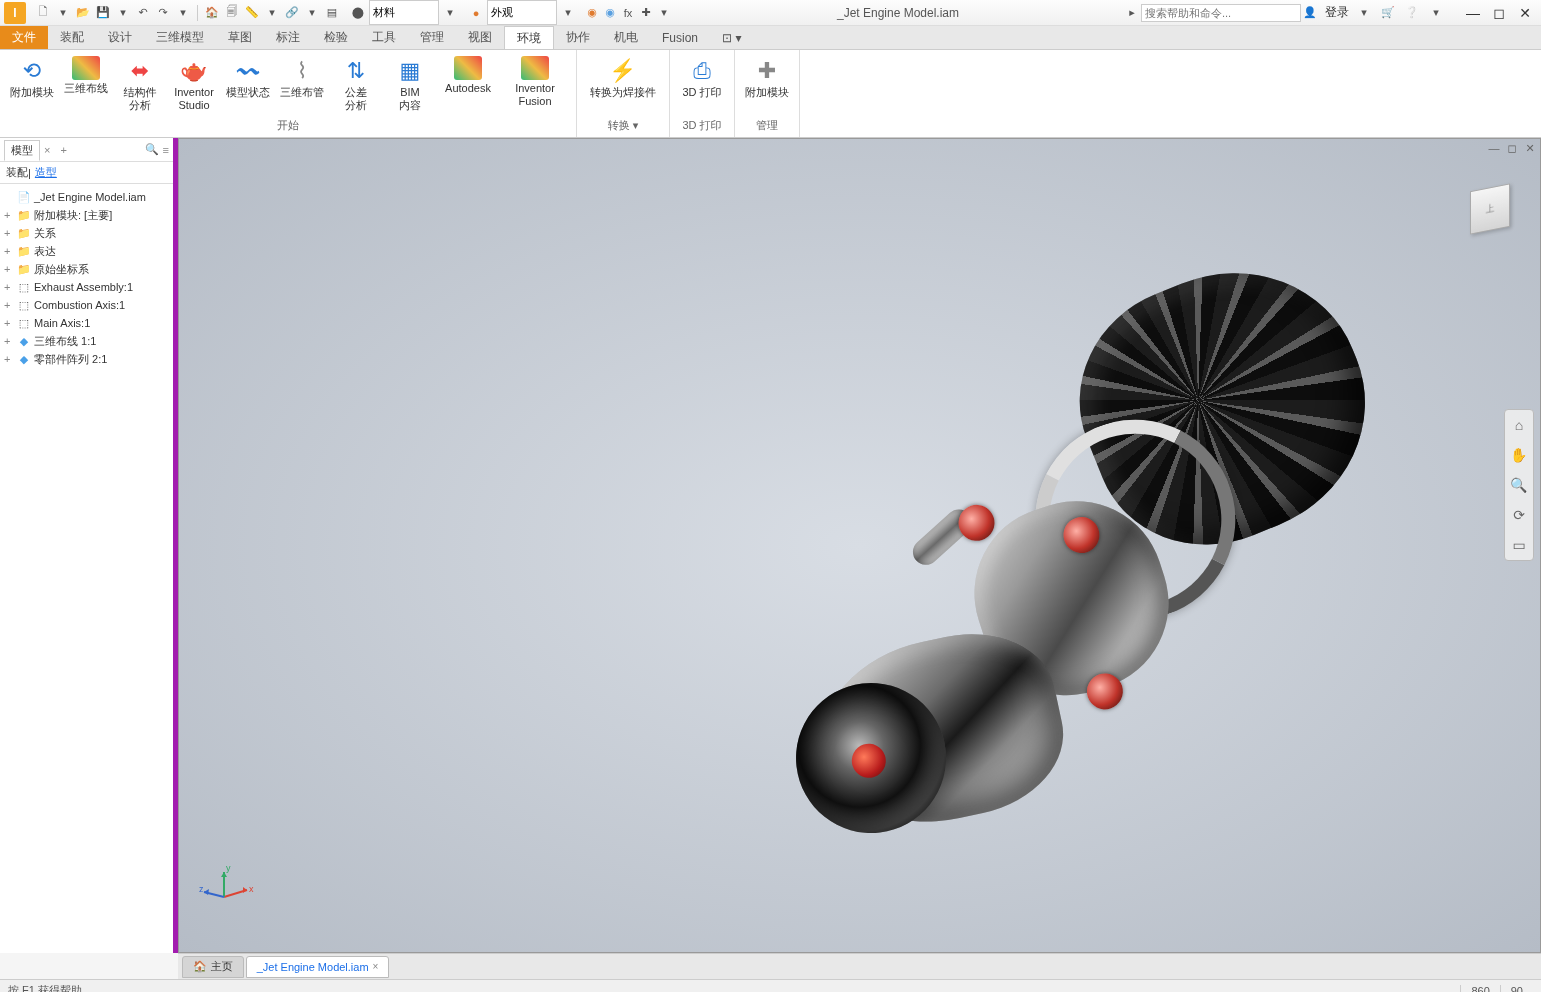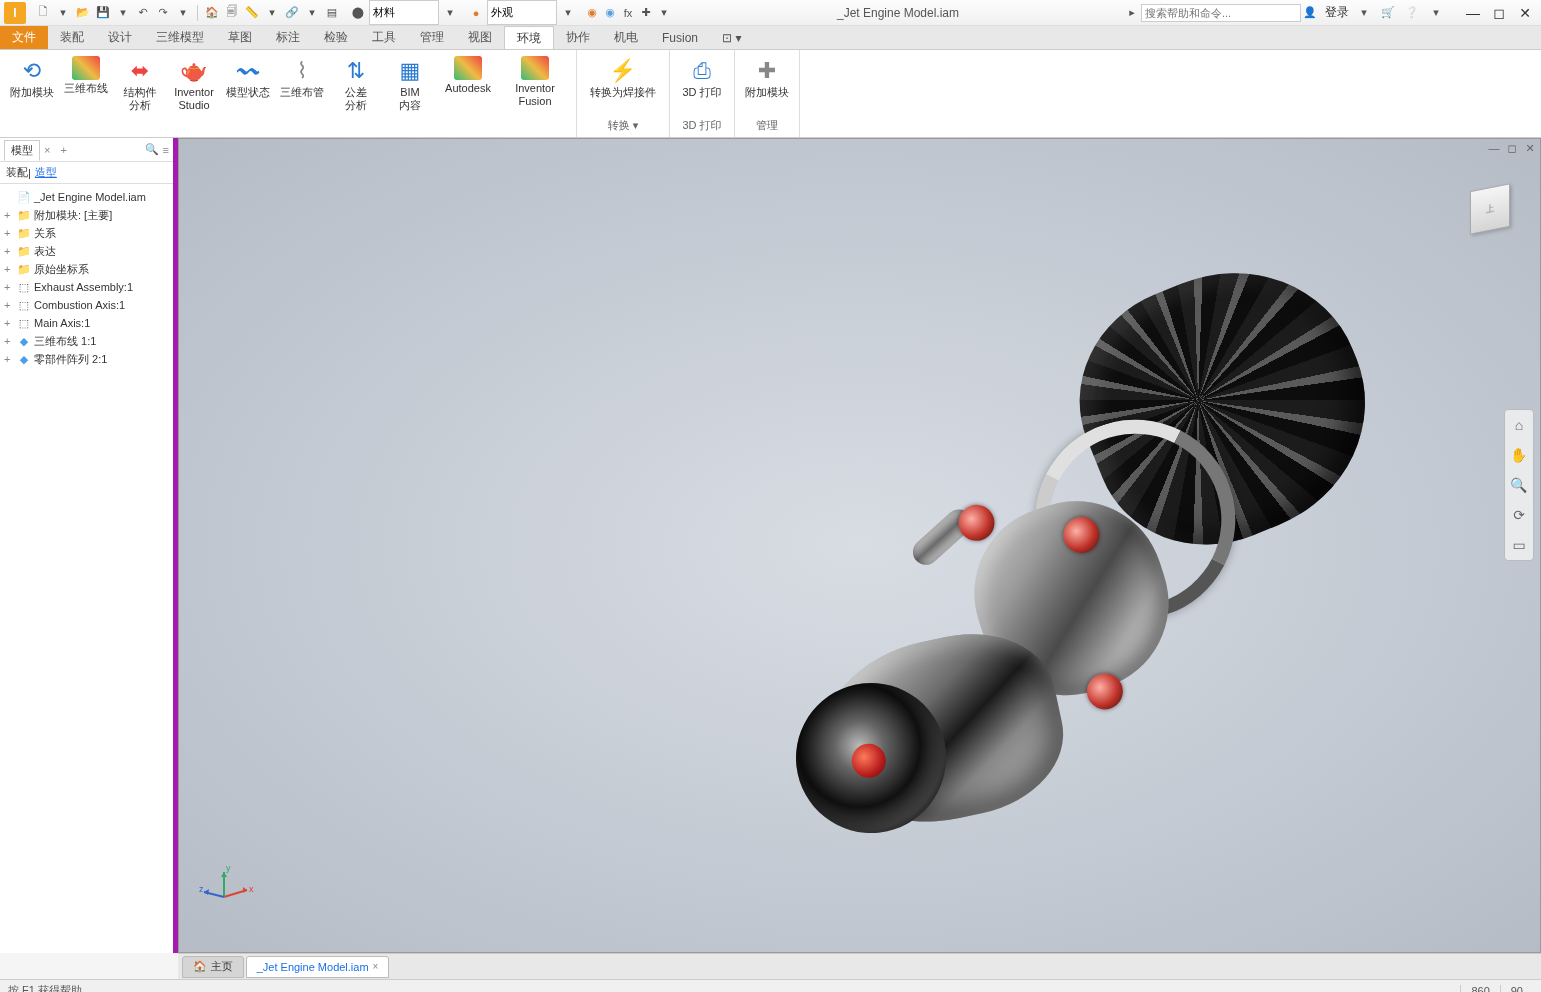--- a/index.html
+++ b/index.html
@@ -198,20 +198,21 @@
         </div>
       <div class="ribbon-btn" style="width:60px">
           <span class="ico" style="background:linear-gradient(45deg,#3b7,#eb4,#e44);width:28px;height:24px;border-radius:3px"></span>
           <span>Autodesk</span>
         </div>
       <div class="ribbon-btn" style="width:70px">
           <span class="ico" style="background:linear-gradient(45deg,#3b7,#eb4,#e44);width:28px;height:24px;border-radius:3px"></span>
           <span>Inventor Fusion</span>
         </div>
     </div>
+    <div class="ribbon-group-label">开始</div>
   </div>
   <div class="ribbon-group">
     <div class="ribbon-items">
       <div class="ribbon-btn" style="width:80px">
           <span class="ico" style="color:#e88b1a">⚡</span>
           <span>转换为焊接件</span>
         </div>
     </div>
     <div class="ribbon-group-label">转换 ▾</div>
   </div>

